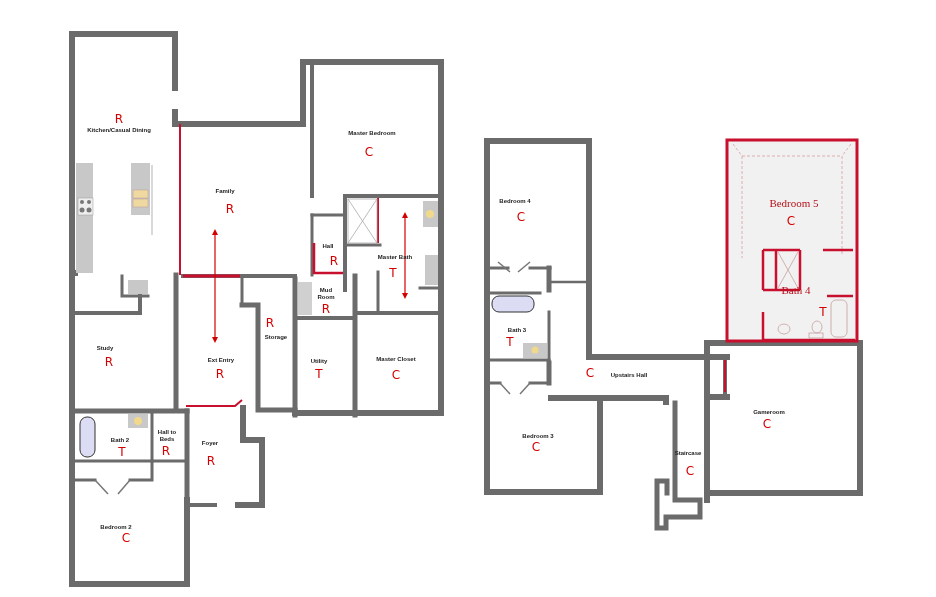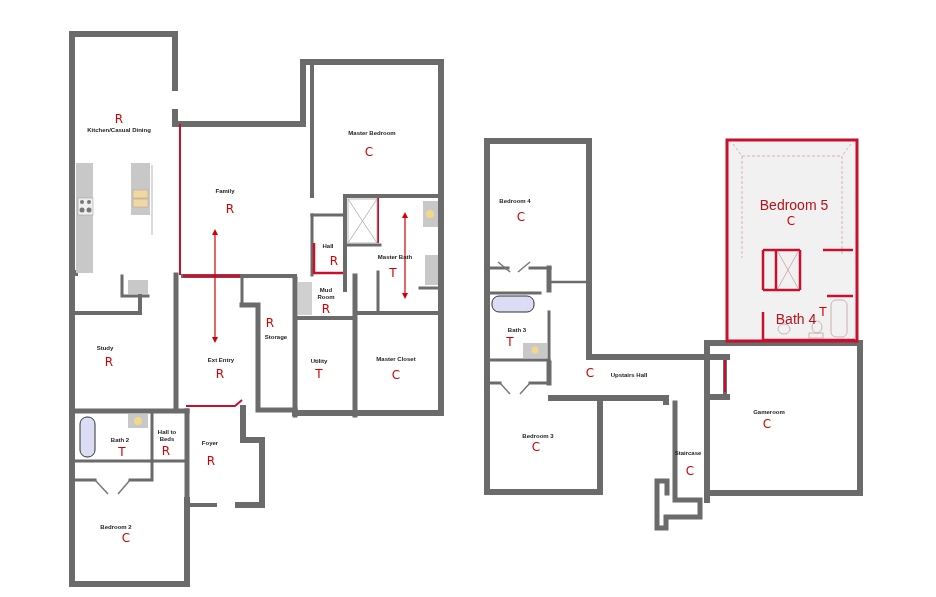--- a/index.html
+++ b/index.html
@@ -1,20 +1,20 @@
 <!DOCTYPE html>
 <html><head>
 <meta charset="utf-8">
 <style>
   html,body{margin:0;padding:0;background:#ffffff;}
   body{width:936px;height:597px;position:relative;overflow:hidden;font-family:"Liberation Sans",sans-serif;}
   #plan{position:absolute;left:0;top:0;width:936px;height:597px;}
   .lbl{position:absolute;font-family:"Liberation Sans",sans-serif;font-size:6px;font-weight:bold;color:#222;text-align:center;transform:translateX(-50%);white-space:nowrap;line-height:7px;}
   .code{position:absolute;font-family:"DejaVu Sans",sans-serif;font-size:12px;color:#d40000;transform:translateX(-50%);line-height:12px;}
-  .big{position:absolute;font-family:Liberation Sans, sans-serif;font-size:14px;color:#b5121b;transform:translateX(-50%);white-space:nowrap;}
+  .big{position:absolute;font-family:Liberation Serif, serif;font-size:11px;color:#b5121b;transform:translateX(-50%);white-space:nowrap;}
 </style>
 </head>
 <body>
 
 <svg id="plan" viewBox="0 0 936 597" xmlns="http://www.w3.org/2000/svg">
   <defs>
     <marker id="ah" viewBox="0 0 10 10" refX="5" refY="5" markerWidth="5" markerHeight="5" orient="auto-start-reverse">
       <path d="M0,0 L10,5 L0,10 z" fill="#d40000"></path>
     </marker>
   </defs>
@@ -214,14 +214,14 @@
 <div class="code" style="left:590px;top:367px;">C</div>
 <div class="lbl" style="left:629px;top:372px;">Upstairs Hall</div>
 <div class="lbl" style="left:538px;top:433px;">Bedroom 3</div>
 <div class="code" style="left:536px;top:441px;">C</div>
 <div class="lbl" style="left:688px;top:450px;">Staircase</div>
 <div class="code" style="left:690px;top:465px;">C</div>
 <div class="lbl" style="left:769px;top:409px;">Gameroom</div>
 <div class="code" style="left:767px;top:418px;">C</div>
 <div class="big" style="left:794px;top:197px;">Bedroom 5</div>
 <div class="code" style="left:791px;top:215px;">C</div>
-<div class="big" style="left:796px;top:311px;">Bath 4</div>
+<div class="big" style="left:796px;top:284px;">Bath 4</div>
 <div class="code" style="left:823px;top:306px;">T</div>
 
 </body></html>

